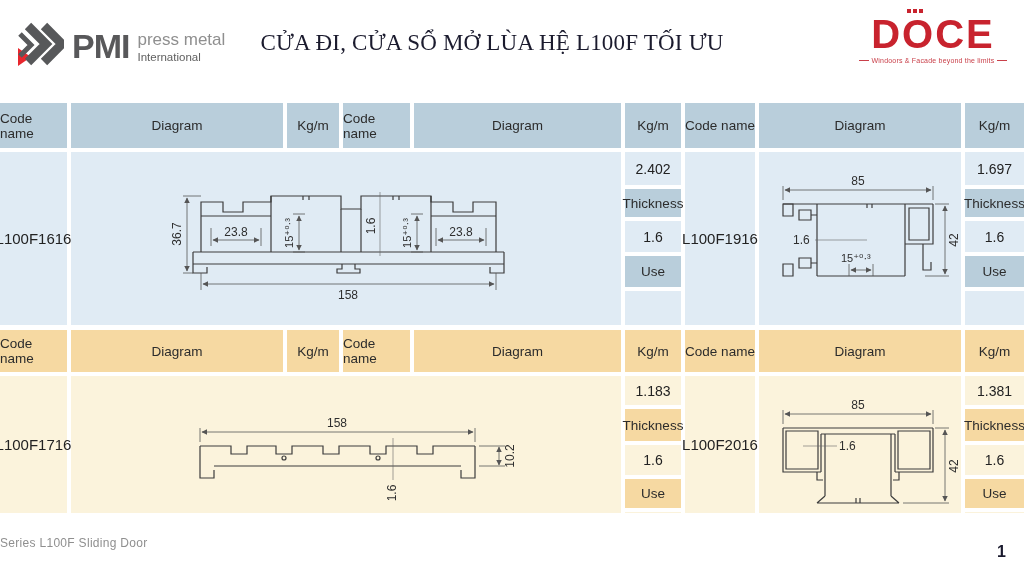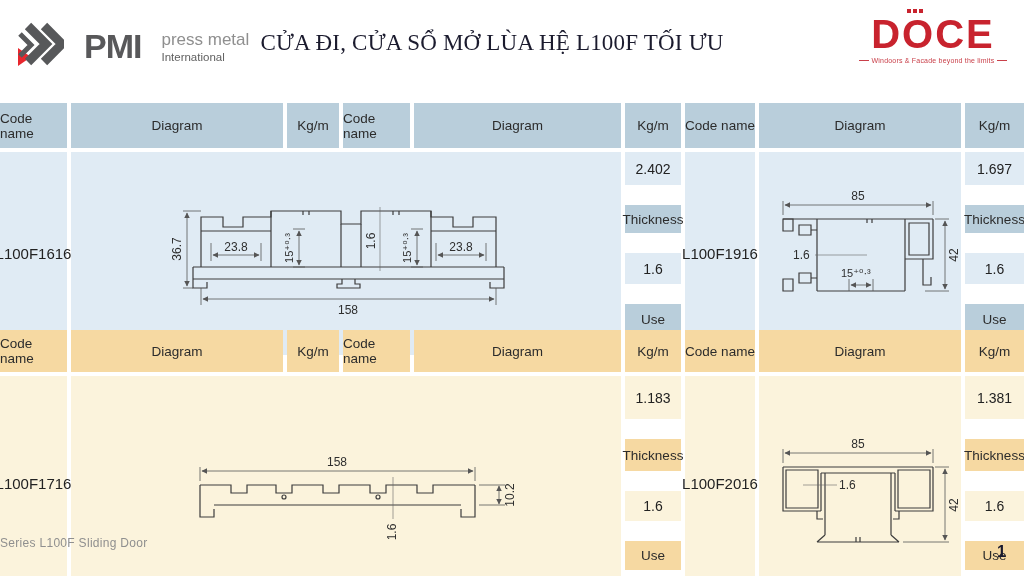--- a/index.html
+++ b/index.html
@@ -1,21 +1,21 @@
 <!DOCTYPE html>
 <html><head>
 <meta charset="utf-8">
 <style>
   * { margin:0; padding:0; box-sizing:border-box; }
   html,body { width:1024px; height:576px; background:#ffffff; overflow:hidden;
               font-family:"Liberation Sans","DejaVu Sans",sans-serif; }
   .sheet { position:relative; width:1024px; height:576px; background:#fff; }
 
   
-  .pmi { position:absolute; left:18px; top:22px; display:flex; align-items:center; gap:20px; }
+  .pmi { position:absolute; left:18px; top:22px; display:flex; align-items:center; gap:8px; }
   .pmi-name { font-size:34px; font-weight:700; color:#58585a; letter-spacing:-1px; line-height:1; }
   .pmi-sub { display:flex; flex-direction:column; justify-content:center; line-height:1.25; padding-top:2px; }
   .pmi-sub .l1 { font-size:17px; color:#8f8f8f; }
   .pmi-sub .l2 { font-size:11.5px; color:#5f5f5f; }
 
   .page-title { position:absolute; left:120px; right:160px; top:30px; text-align:center;
     font-family:"Liberation Serif","DejaVu Serif",serif; font-weight:400; font-size:23px;
     color:#1b1b2e; letter-spacing:0.2px; }
 
   .doce { position:absolute; right:16px; top:14px; width:150px; text-align:center; }
@@ -43,27 +43,27 @@
   .t2 .cell  { background:#fbf3dc; }
   .t1 .cell.accent { background:#b9cedb; }
   .t2 .cell.accent { background:#f6d9a2; }
   .code { font-size:15px; color:#222; }
   .num  { font-size:14px; color:#222; }
 
   .diag { grid-column:2 / 6; position:relative; overflow:hidden; }
   .diag svg { display:block; }
   .col7 { grid-column:7; } .col8 { grid-column:8; } .col9 { grid-column:9; }
 
-  .stack { display:flex; flex-direction:column; gap:20px; background:transparent; }
+  .stack { display:flex; flex-direction:column; gap:4px; background:transparent; }
   .t1 .stack > :nth-child(1){ height:33px; }
   .t1 .stack > :nth-child(2){ height:28px; }
   .t1 .stack > :nth-child(3){ height:31px; }
   .t1 .stack > :nth-child(4){ height:31px; }
   .t1 .stack > :nth-child(5){ flex:1; }
-  .t2 .stack > :nth-child(1){ height:43px; }
+  .t2 .stack > :nth-child(1){ height:29px; }
   .t2 .stack > :nth-child(2){ height:32px; }
   .t2 .stack > :nth-child(3){ height:30px; }
   .t2 .stack > :nth-child(4){ height:29px; }
   .t2 .stack > :nth-child(5){ flex:1; }
 
   
   .body-ln { stroke:#3d3d3d; stroke-width:1.2; fill:none; stroke-linejoin:miter; }
   .dim-ln  { stroke:#555;    stroke-width:0.8; fill:none; }
   .thin-ln { stroke:#666;    stroke-width:0.6; fill:none; }
   text.dim { font-size:12px; fill:#2e2e2e; font-family:"Liberation Sans","DejaVu Sans",sans-serif; }

